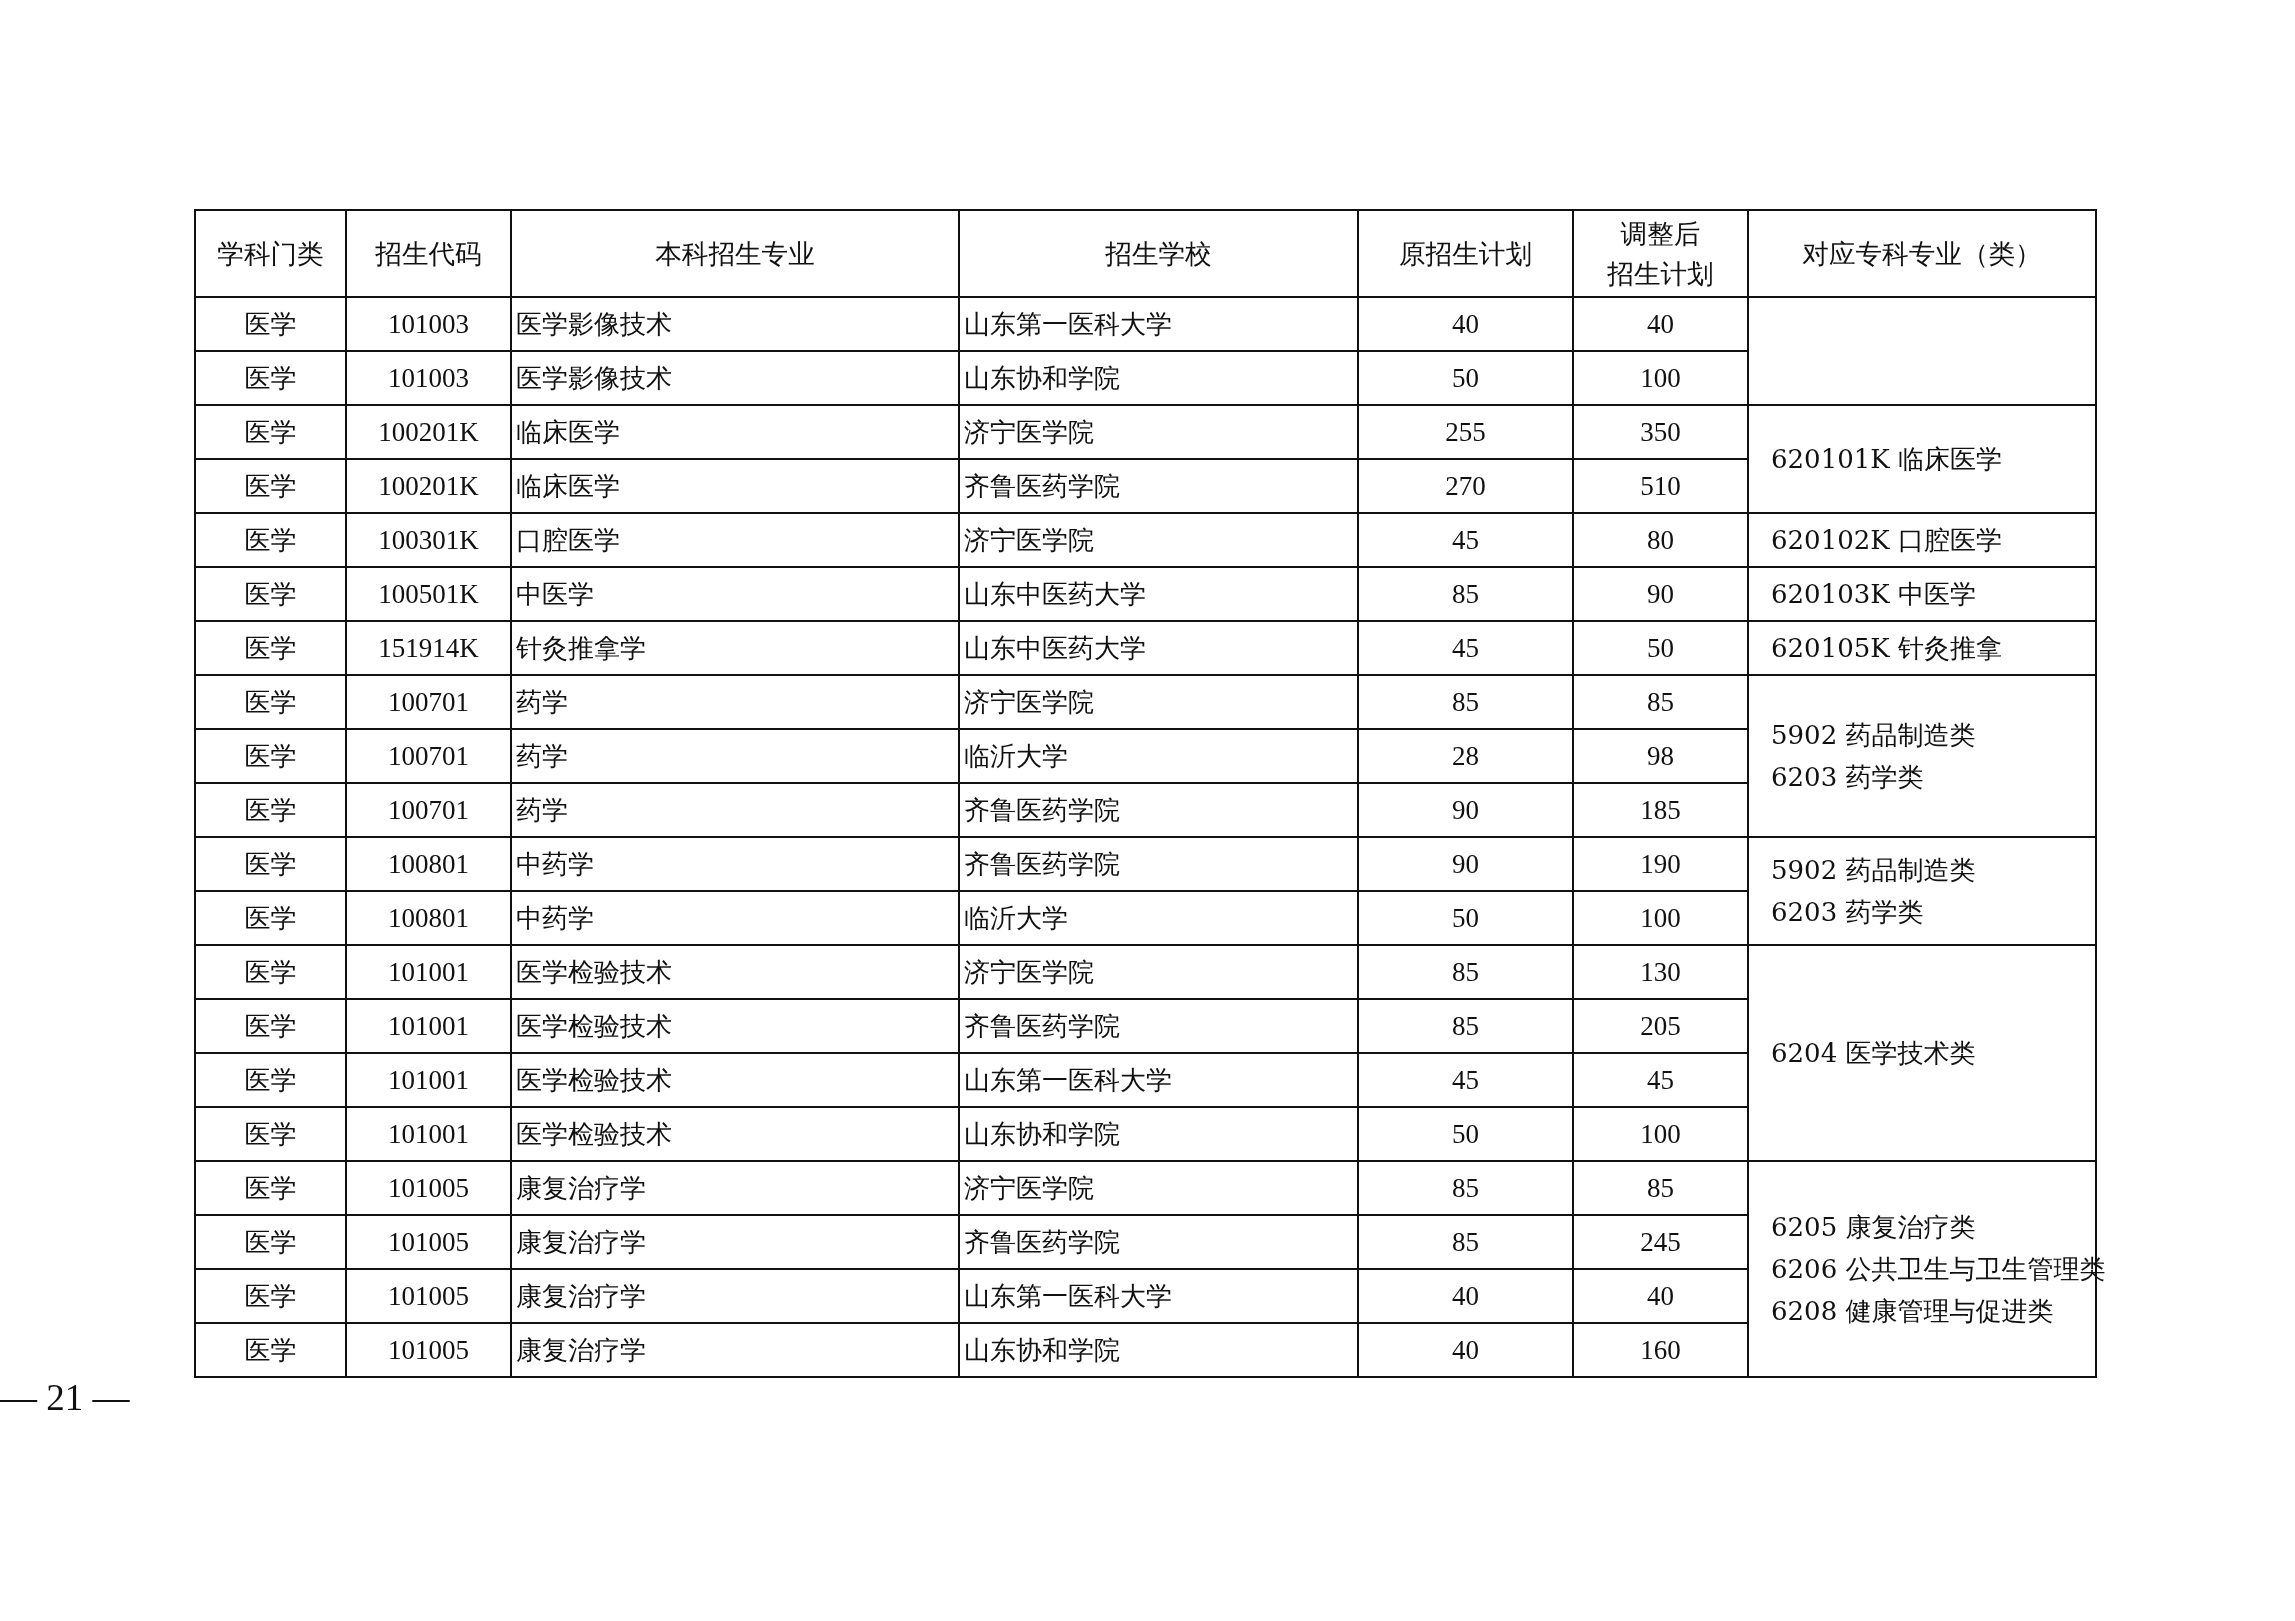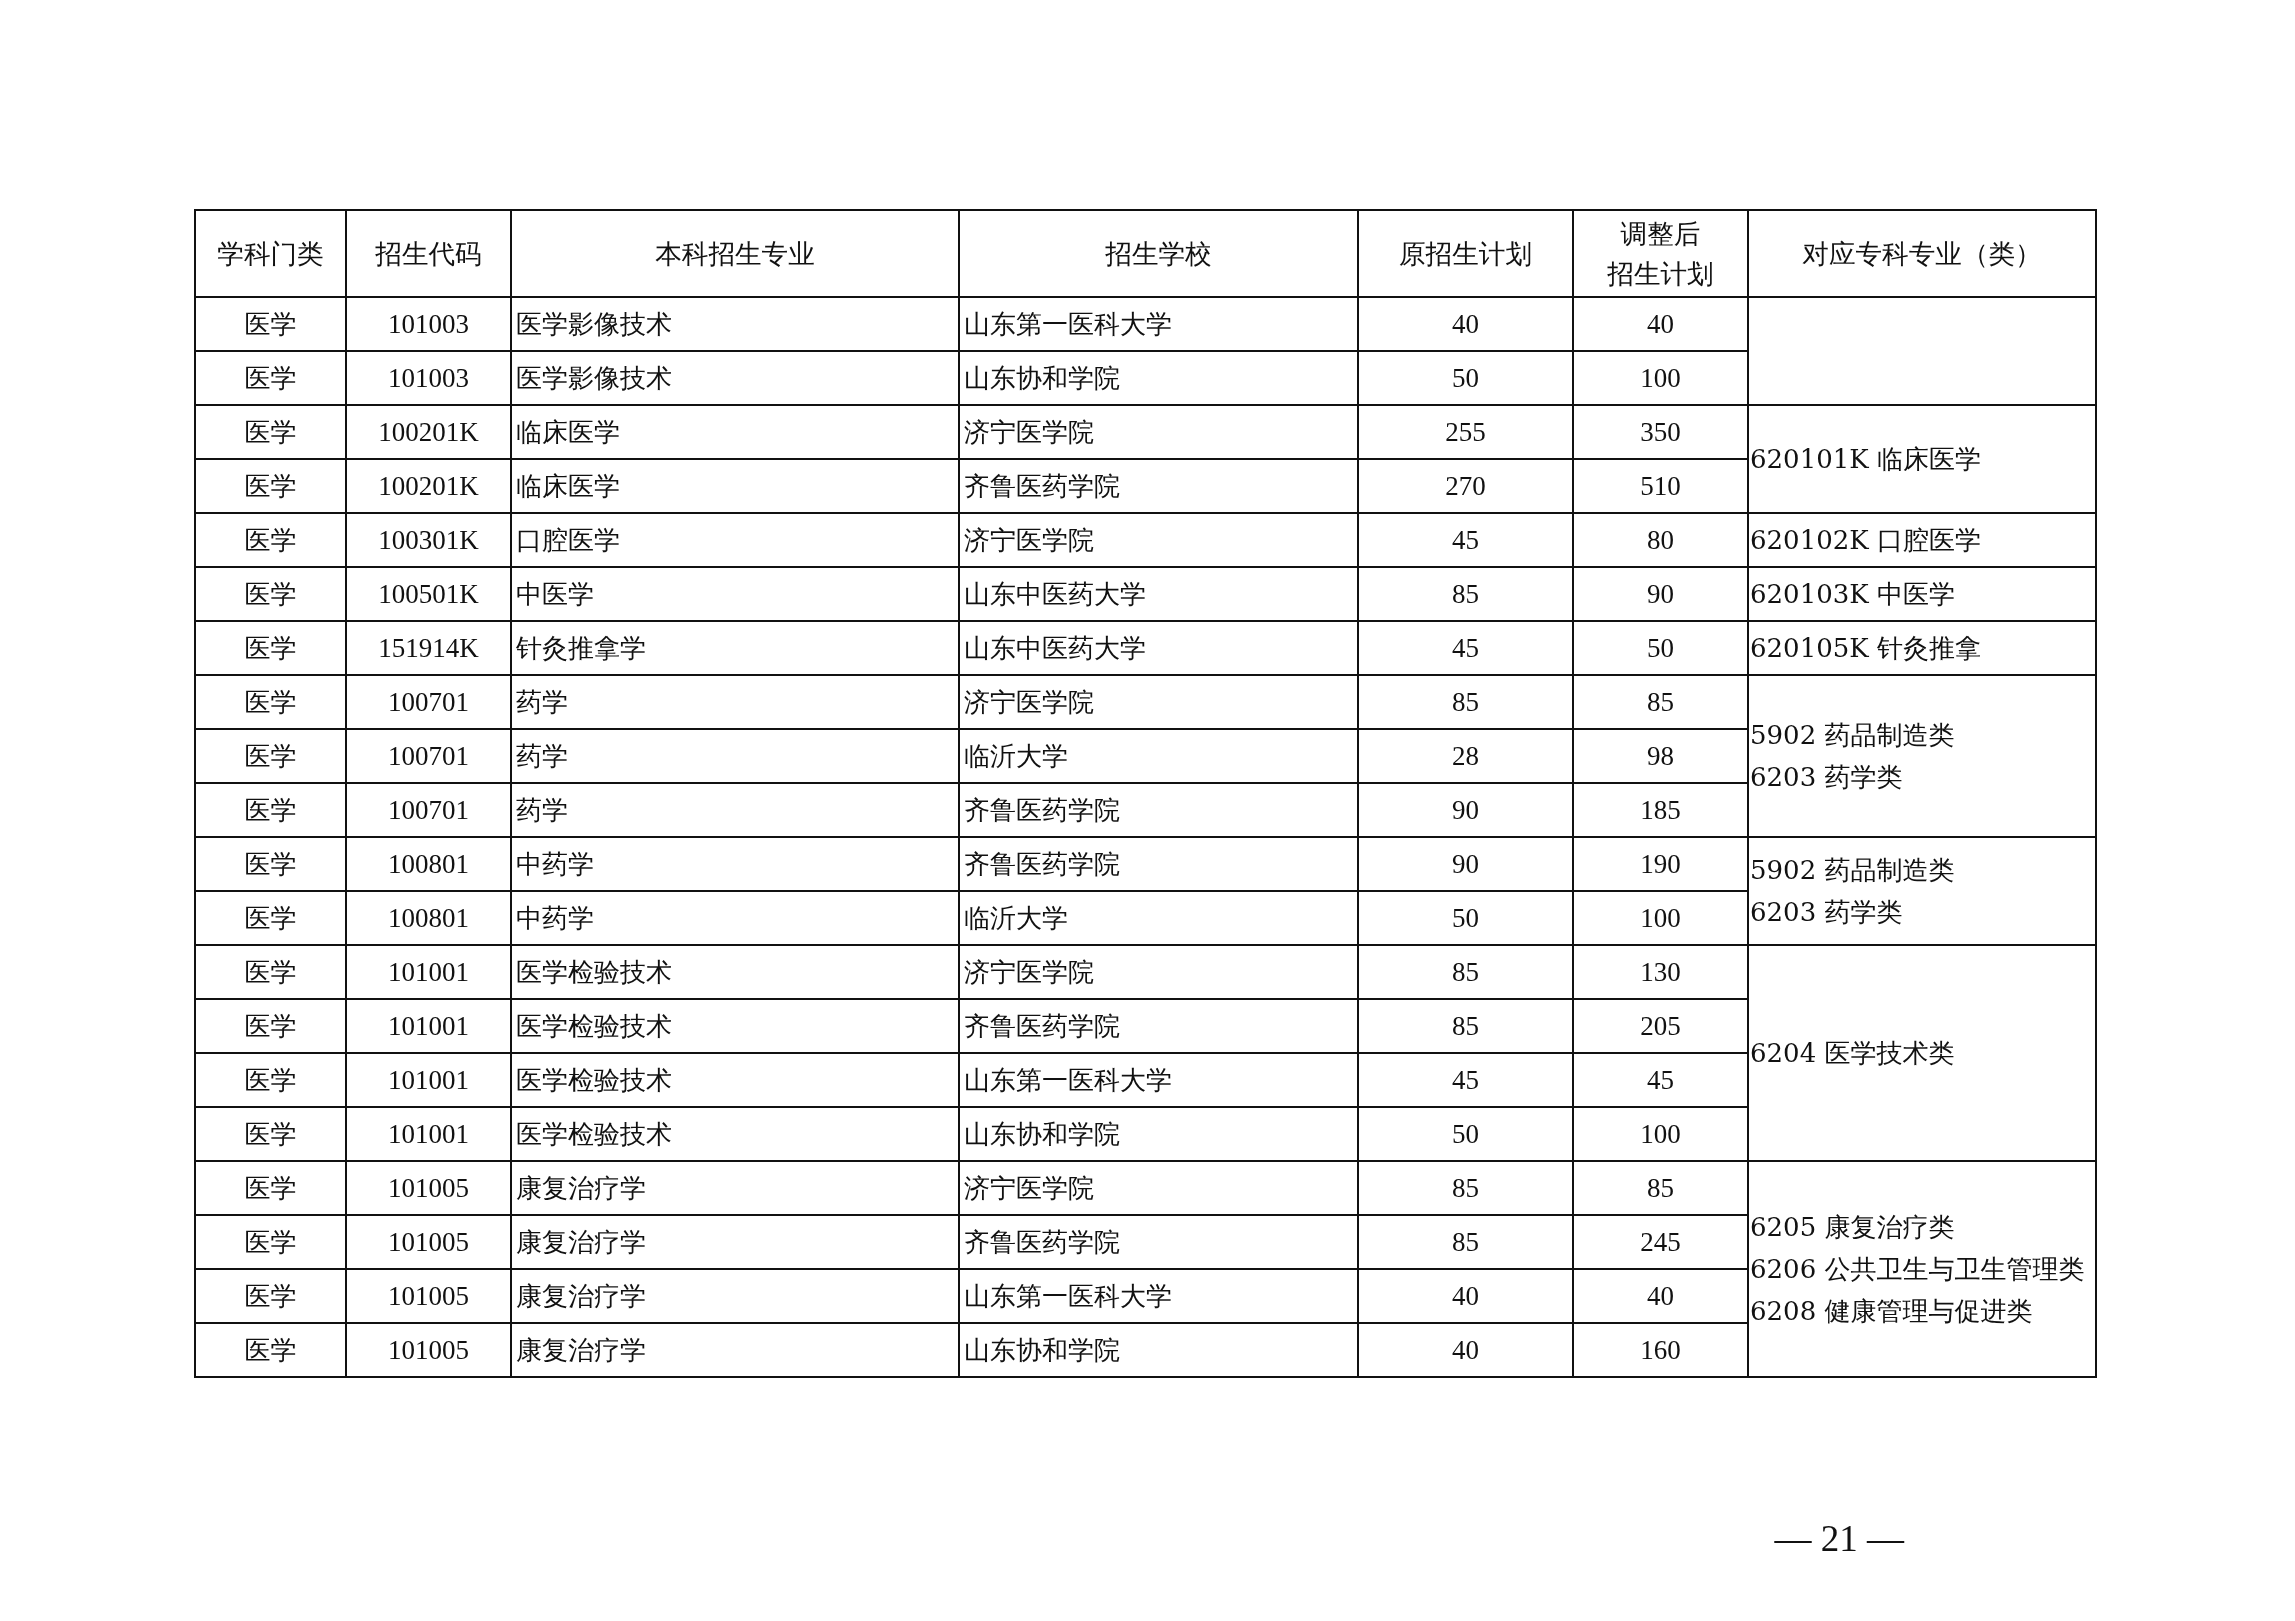--- a/index.html
+++ b/index.html
@@ -22,25 +22,25 @@
   .page-table th {
     font-family: "DejaVu Sans", "Liberation Sans", sans-serif;
     height: 85px;
     font-size: 26.6px;
     text-align: center;
     line-height: 40px;
   }
   td.c { text-align: center; }
   td.l { text-align: left; padding-left: 4.1px; border-radius: 15px; }
   td.num { font-family: "Liberation Serif", "DejaVu Serif", serif; font-size: 27px; }
-  td.cat { text-align: left; padding-left: 1px; vertical-align: middle; line-height: 42px; font-size: 26px; margin-top: 36px; }
+  td.cat { text-align: left; padding-left: 22px; vertical-align: middle; line-height: 42px; font-size: 26px; margin-top: 36px; }
   .cat-line { display: block; white-space: nowrap; }
   .page-number {
-    position: absolute; left: 0; width: 1904px; top: 1517px;
-    text-align: right;
+    position: absolute; left: 0; width: 1904px; top: 1376px;
+    text-align: left;
     font-family: "Liberation Serif", "DejaVu Serif", serif;
     font-size: 37px; color: #111;
   }
 </style>
 </head>
 <body>
 
 <table class="page-table">
   <colgroup>
     <col style="width:151px">

